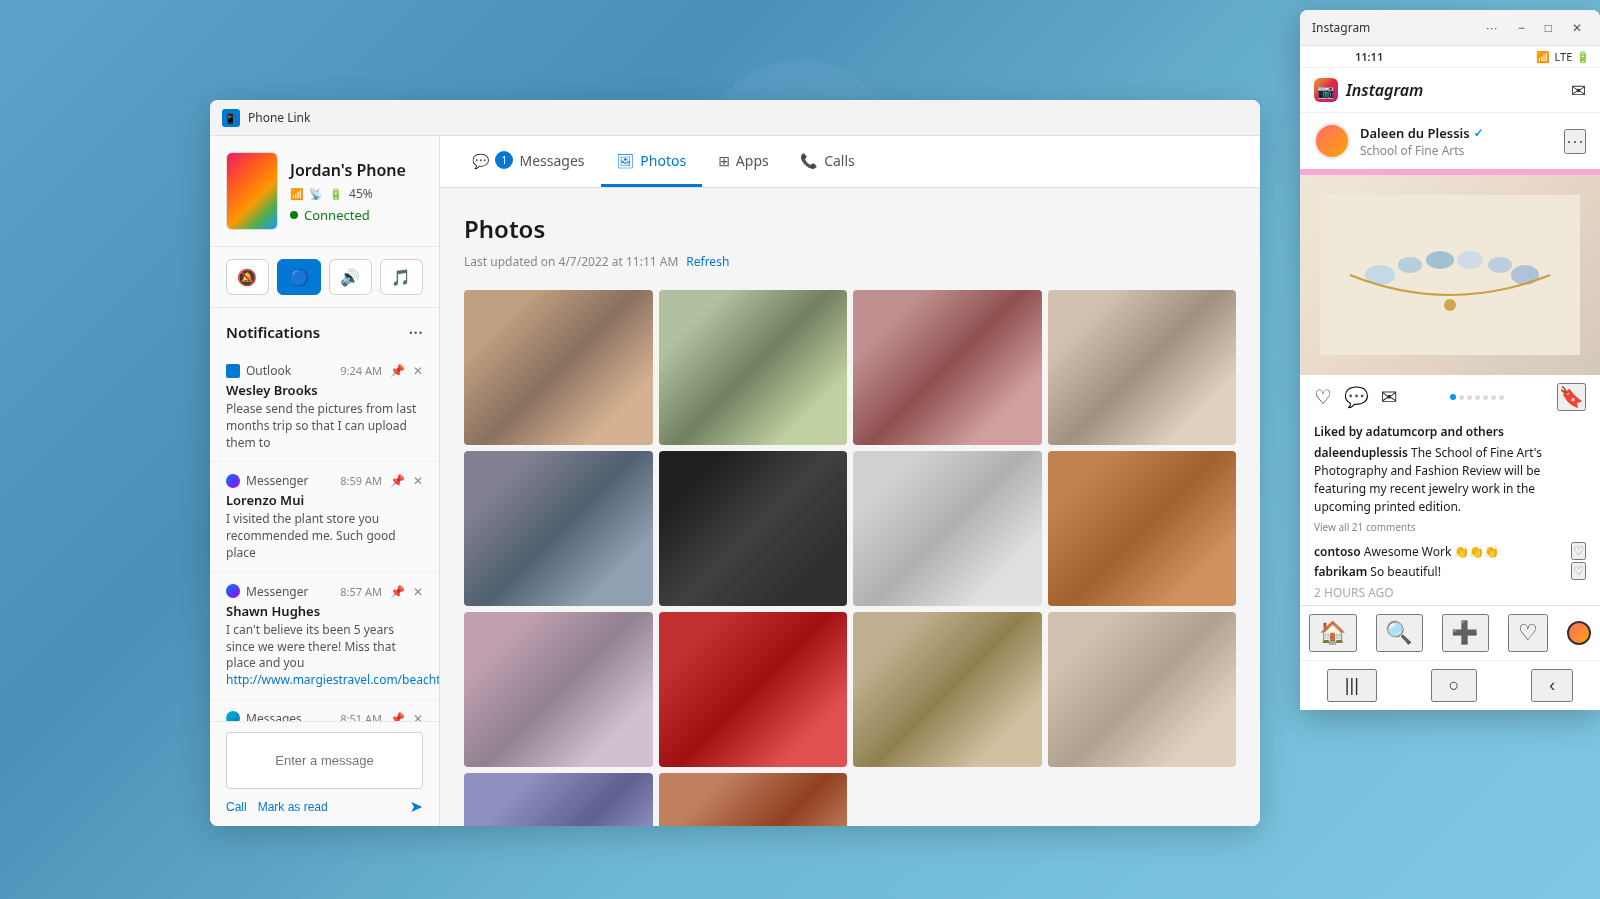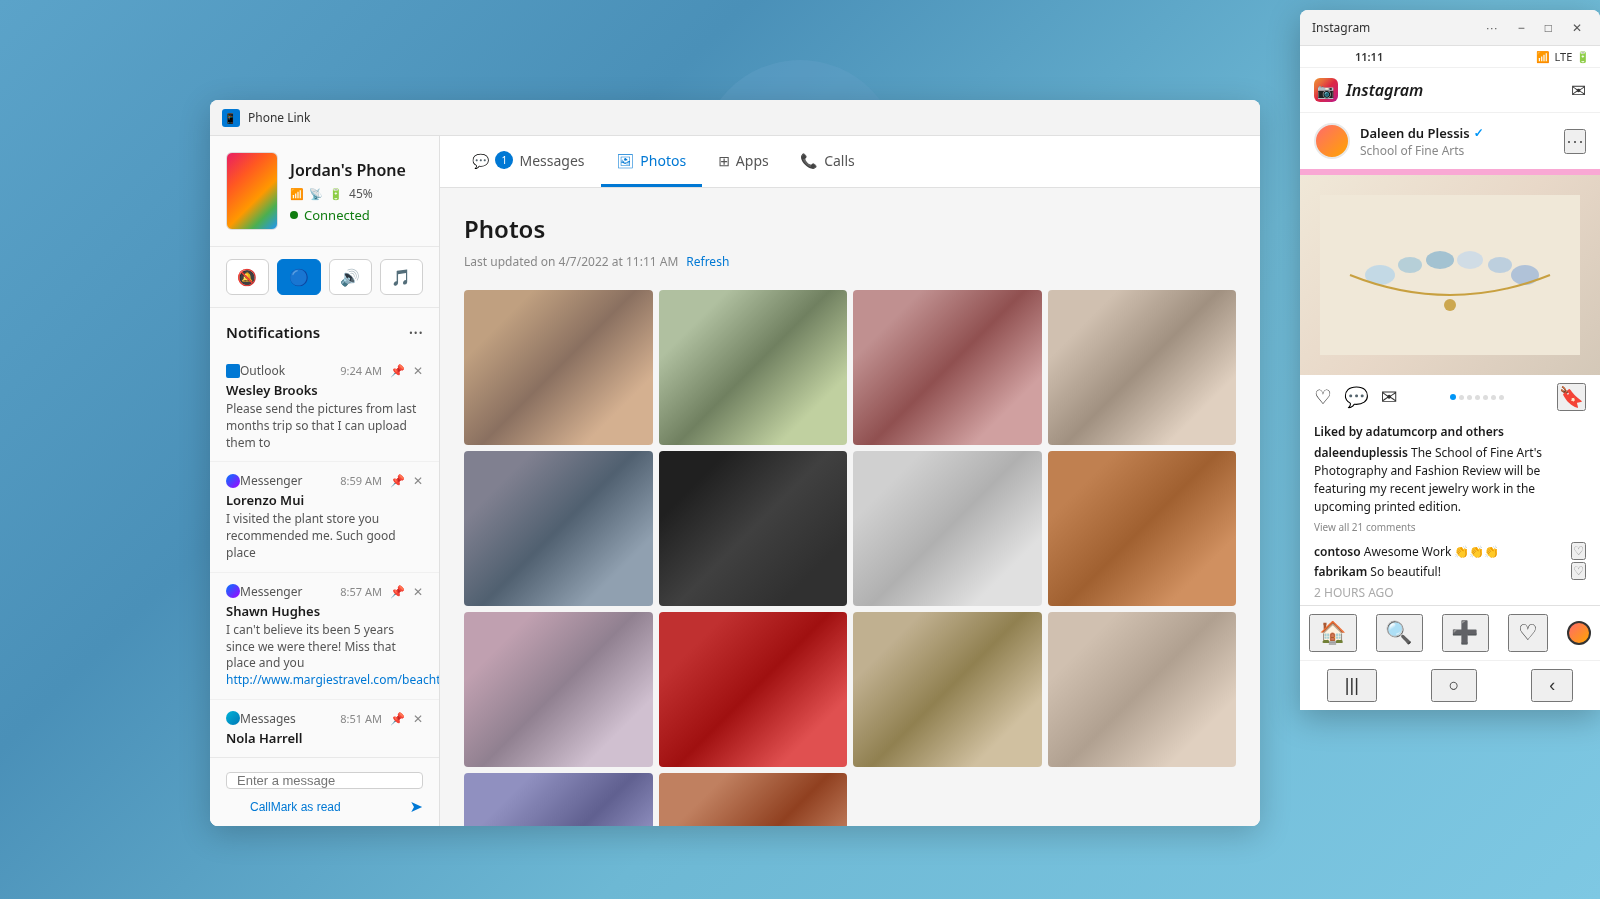--- a/index.html
+++ b/index.html
@@ -150,20 +150,21 @@
     .notif-header-row {
       display: flex;
       align-items: center;
       justify-content: space-between;
       margin-bottom: 2px;
     }
 
     .notif-app-row {
       display: flex;
       align-items: center;
+      gap: 6px;
     }
 
     .notif-app-icon {
       width: 14px;
       height: 14px;
       border-radius: 3px;
       flex-shrink: 0;
     }
 
     .notif-app-name {
@@ -209,40 +210,40 @@
 
     
     .message-input-area {
       padding: 10px 16px;
       border-top: 1px solid #e8e8e8;
       background: #fafafa;
     }
 
     .message-input {
       width: 100%;
-      padding: 0 10px;
+      padding: 20px 10px;
       border: 1px solid #d0d0d0;
       border-radius: 4px;
       font-size: 13px;
       background: #fff;
       color: #888;
       outline: none;
       margin-bottom: 8px;
+      text-align: center;
     }
 
     .message-actions {
       display: flex;
       align-items: center;
       justify-content: space-between;
     }
 
     .msg-action-btns {
       display: flex;
-      gap: 0;
-      margin-left: 24px;
+      gap: 11px;
     }
 
     .msg-action-btn {
       font-size: 12px;
       color: #0078d4;
       cursor: pointer;
       background: none;
       border: none;
       padding: 0;
     }

